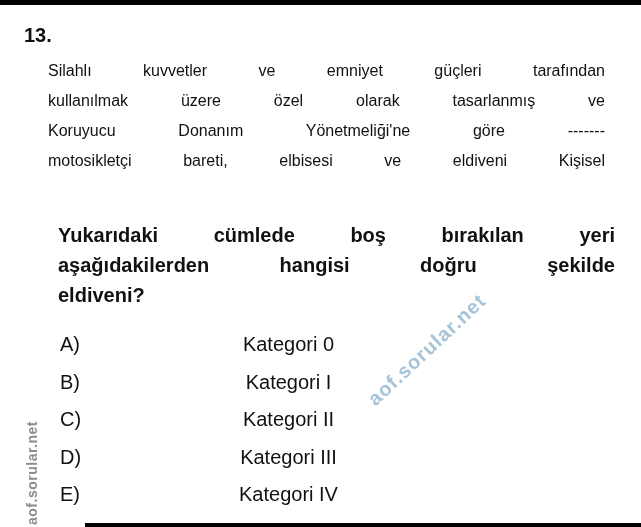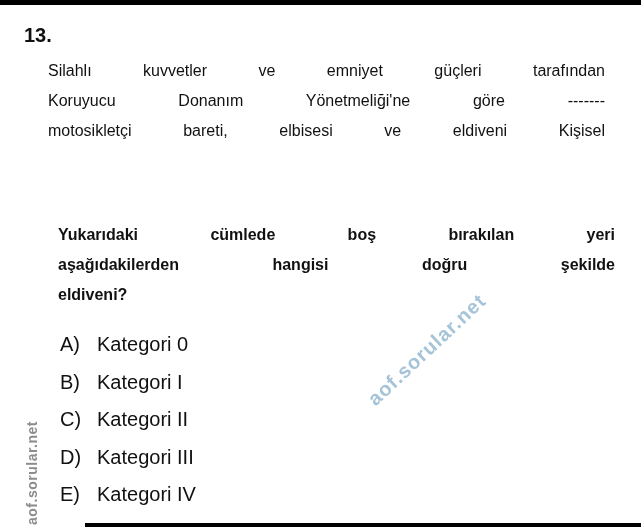--- a/index.html
+++ b/index.html
@@ -25,35 +25,35 @@
   .body-block {
     position: absolute;
     left: 48px; top: 20px; width: 557px;
     font-size: 16px; line-height: 30px;
     z-index: 2;
     margin-top: 36px;
   }
   .prompt-block {
     position: absolute;
     left: 58px; top: 220px; width: 557px;
-    font-size: 16px; line-height: 30px; font-weight: bold;
+    font-size: 20px; line-height: 30px; font-weight: bold;
     z-index: 2;
   }
   .jline { text-align: justify; text-align-last: justify; text-justify: inter-word; }
   .jline.last { text-align-last: left; }
 
   .options {
     position: absolute;
     left: 60px; top: 333px; width: 420px;
     font-size: 20px; line-height: 22px;
     z-index: 2;
   }
   .opt-row { display: flex; margin-bottom: 15.5px; }
   .opt-letter { width: 37px; flex: 0 0 37px; }
-  .opt-text { flex: 1; }
+  .opt-text { flex: 1; text-align: center; }
 
   .wm-diag {
     position: absolute;
     left: 318px; top: 338px; width: 220px; height: 26px;
     text-align: center;
     font-size: 20px; font-weight: bold; letter-spacing: 1px;
     color: #a6c4d8;
     transform: rotate(-43deg);
     transform-origin: 50% 50%;
     z-index: 1;
@@ -78,20 +78,21 @@
 
   <div class="bar top"></div>
 
   <div class="wm-diag">aof.sorular.net</div>
   <div class="wm-vert">aof.sorular.net</div>
 
   <div class="qnum">13.</div>
 
   <div class="body-block">
     <div class="jline">Silahlı kuvvetler ve emniyet güçleri tarafından</div>
+    <div class="jline">kullanılmak üzere özel olarak tasarlanmış ve</div>
     <div class="jline">Koruyucu Donanım Yönetmeliği'ne göre -------</div>
     <div class="jline">motosikletçi bareti, elbisesi ve eldiveni Kişisel</div>
   </div>
 
   <div class="prompt-block">
     <div class="jline">Yukarıdaki cümlede boş bırakılan yeri</div>
     <div class="jline">aşağıdakilerden hangisi doğru şekilde</div>
     <div class="jline last">eldiveni?</div>
   </div>
 

